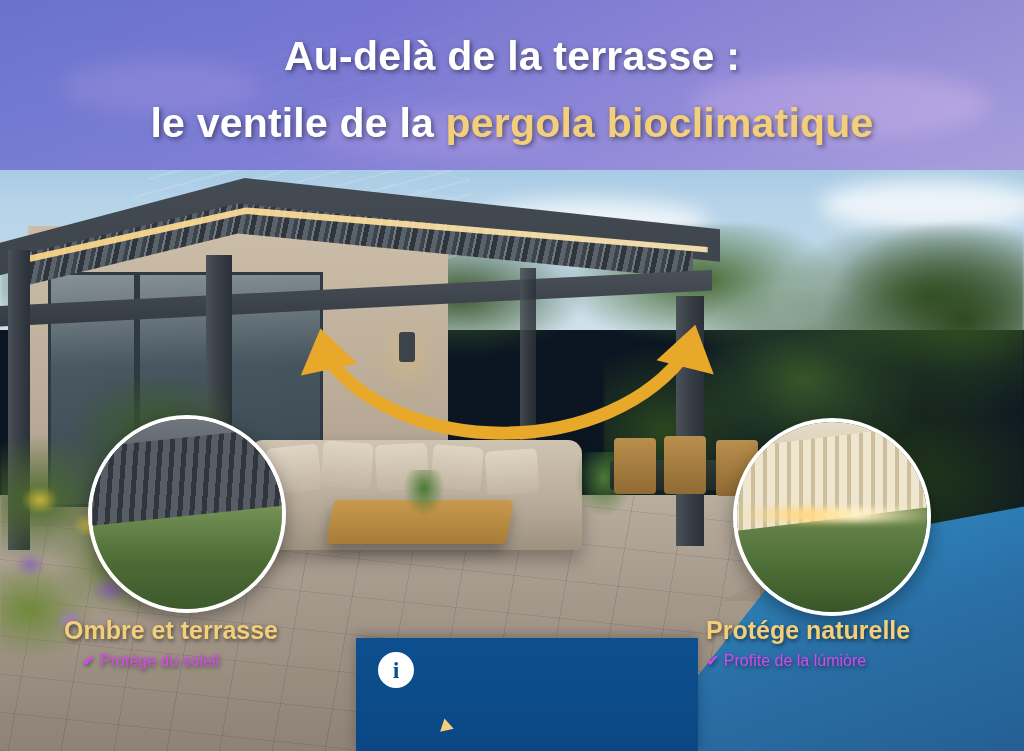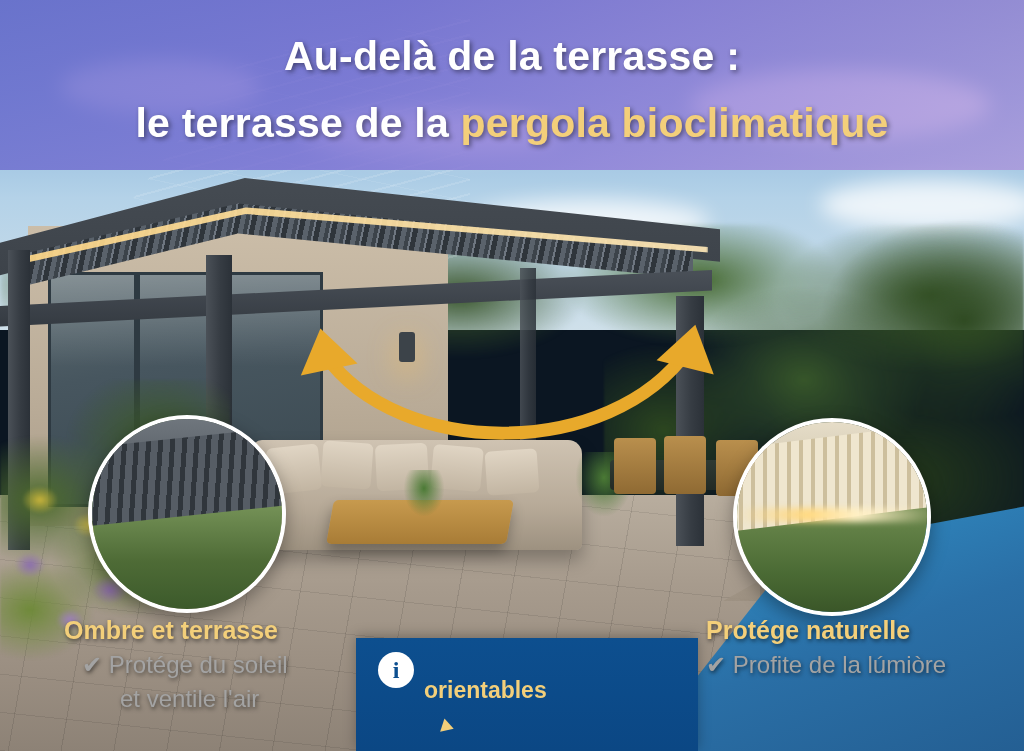--- a/index.html
+++ b/index.html
@@ -284,22 +284,22 @@
     color: #ffffff;
     text-shadow: 1px 2px 4px rgba(0,0,0,0.55);
   }
   .cap-title {
     font-size: 25px;
     font-weight: bold;
     color: #f3cf7a;
     white-space: nowrap;
   }
   .cap-line {
-    font-size: 24px;
-    color: #a3a3a3;
+    font-size: 16px;
+    color: #d946ef;
     white-space: nowrap;
   }
   .cap-left  { left: 64px;  top: 616px; text-align: left; }
   .cap-right { left: 706px; top: 616px; text-align: left; }
   .cap-left .cap-line  { margin-top: 6px; }
   .cap-right .cap-line { margin-top: 6px; }
   .cap-left .indent1 { padding-left: 18px; }
   .cap-left .indent2 { padding-left: 56px; }
 
   
@@ -395,45 +395,43 @@
 
   <svg class="arrows" viewBox="0 0 460 130">
     <path d="M 45 35 C 120 140, 330 140, 408 30" fill="none" stroke="#E8A92B" stroke-width="13" stroke-linecap="round"></path>
     <polygon points="45,8 74,50 16,50" fill="#E8A92B" transform="rotate(-12 45 30)"></polygon>
     <polygon points="410,4 440,48 381,48" fill="#E8A92B" transform="rotate(14 410 26)"></polygon>
   </svg>
 
   <div class="banner">
     <div class="banner-title title-l1">Au-delà de la terrasse :</div>
     <div class="banner-title title-l2">
-      <span>le terrasse de la </span><span class="accent">pergola bioclimatique</span>
+      <span>le ventile de la </span><span class="accent">pergola bioclimatique</span>
     </div>
   </div>
 
   <div class="circle circle-left">
     <div class="c-left-inner"></div>
     <div class="c-left-louvers"></div>
   </div>
 
   <div class="circle circle-right">
     <div class="c-right-inner"></div>
     <div class="c-right-louvers"></div>
     <div class="c-right-glow"></div>
   </div>
 
   <div class="cap cap-left">
     <div class="cap-title">Ombre et terrasse</div>
     <div class="cap-line indent1">✔ Protége du soleil</div>
-    <div class="cap-line indent2">et ventile l'air</div>
   </div>
 
   <div class="cap cap-right">
     <div class="cap-title">Protége naturelle</div>
     <div class="cap-line">✔ Profite de la lúmiòre</div>
   </div>
 
   <div class="info-panel">
     <div class="info-icon">i</div>
-    <div class="info-l2">orientables</div>
     <div class="info-arrow"></div>
   </div>
 
 </div>
 
 </body></html>

